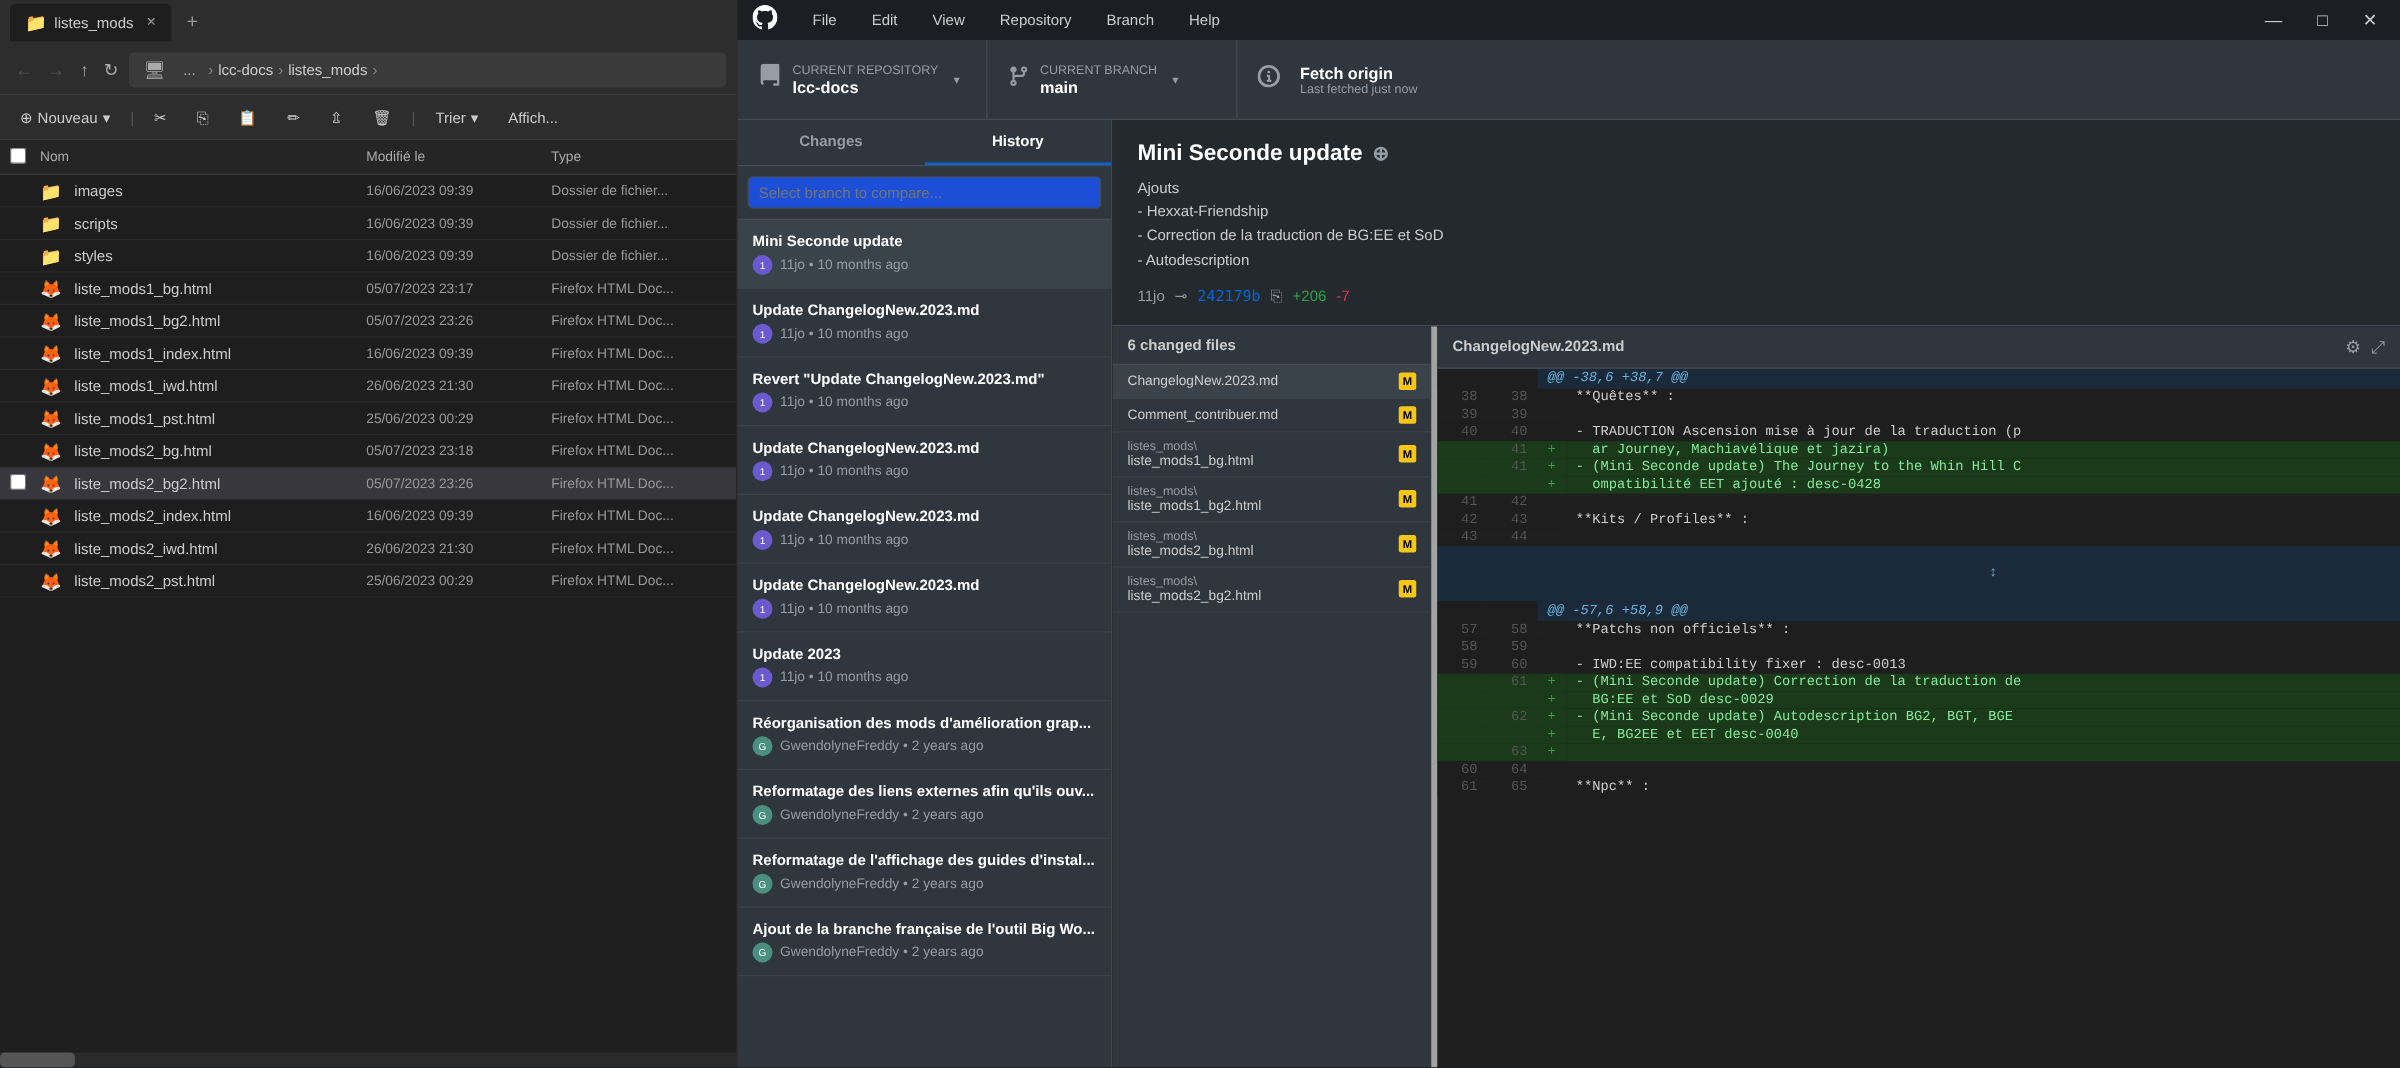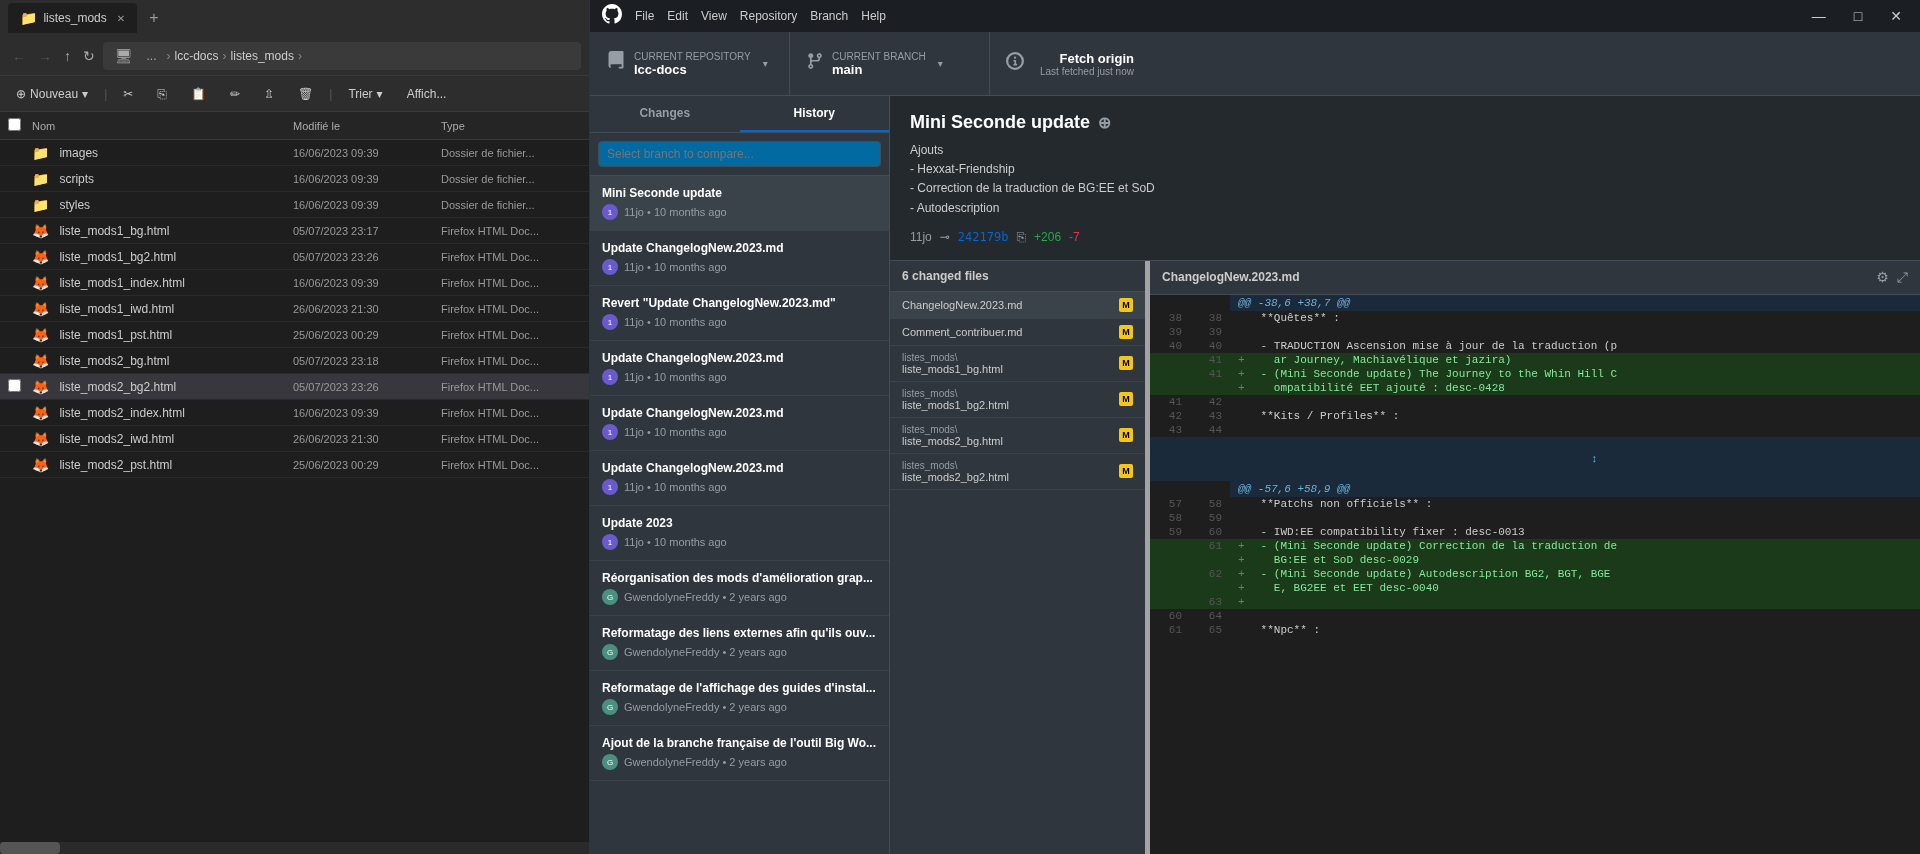--- a/index.html
+++ b/index.html
@@ -34,45 +34,45 @@
     .file-icon { font-size: 14px; margin-right: 2px; }
     .file-name { flex: 2; min-width: 120px; color: #ccc; white-space: nowrap; overflow: hidden; text-overflow: ellipsis; }
     .file-date { width: 140px; color: #999; font-size: 11px; }
     .file-type { width: 140px; color: #999; font-size: 11px; white-space: nowrap; overflow: hidden; text-overflow: ellipsis; }
     .scrollbar-h { height: 12px; background: #2a2a2a; }
     .scrollbar-thumb { height: 12px; background: #555; border-radius: 4px; width: 60px; }
 
     
     .github-desktop { flex: 1; display: flex; flex-direction: column; background: #24292e; }
     .gh-titlebar { height: 32px; background: #1b1f23; display: flex; align-items: center; padding: 0 12px; gap: 16px; -webkit-app-region: drag; justify-content: space-between; }
-    .gh-menu { display: flex; align-items: center; gap: 13px; }
+    .gh-menu { display: flex; align-items: center; gap: 28px; }
     .gh-logo { color: #fff; font-size: 18px; }
     .gh-menu-item { color: #ccc; font-size: 12px; cursor: pointer; padding: 4px 0; }
     .gh-window-controls { display: flex; gap: 16px; }
     .wc-btn { color: #ccc; font-size: 14px; cursor: pointer; padding: 2px 6px; }
     .gh-toolbar { height: 64px; background: #2f363d; display: flex; align-items: center; border-bottom: 1px solid #444d56; }
     .gh-toolbar-section { display: flex; align-items: center; padding: 0 16px; height: 100%; gap: 8px; border-right: 1px solid #444d56; cursor: pointer; }
-    .gh-toolbar-section:last-child { border-right: none; text-align: right; }
+    .gh-toolbar-section:last-child { border-right: none; }
     .gh-section-icon { color: #959da5; font-size: 20px; }
     .gh-section-label { color: #959da5; font-size: 10px; text-transform: uppercase; }
     .gh-section-value { color: #fff; font-size: 13px; font-weight: 600; }
     .gh-section-arrow { color: #959da5; font-size: 10px; margin-left: 4px; }
     .gh-section-content { display: flex; flex-direction: column; }
     .gh-fetch-icon { color: #959da5; font-size: 18px; margin-right: 8px; cursor: pointer; }
     .gh-fetch-label { color: #fff; font-size: 13px; font-weight: 600; }
     .gh-fetch-sub { color: #959da5; font-size: 10px; }
 
     
     .gh-main { flex: 1; display: flex; height: calc(854px - 32px - 64px); }
     .gh-left-panel { width: 300px; background: #2f363d; border-right: 1px solid #444d56; display: flex; flex-direction: column; }
     .gh-tabs { display: flex; border-bottom: 1px solid #444d56; }
     .gh-tab { flex: 1; text-align: center; padding: 10px; font-size: 12px; color: #959da5; cursor: pointer; border-bottom: 2px solid transparent; font-weight: bold; }
     .gh-tab.active { color: #fff; border-bottom: 2px solid #0366d6; }
     .gh-branch-compare { padding: 8px; border-bottom: 1px solid #444d56; }
-    .gh-branch-compare input { width: 100%; background: #0369a1; border: 1px solid #444d56; border-radius: 4px; padding: 5px 8px; color: #ccc; font-size: 12px; }
+    .gh-branch-compare input { width: 100%; background: #1d4ed8; border: 1px solid #444d56; border-radius: 4px; padding: 5px 8px; color: #ccc; font-size: 12px; }
     .commit-list { flex: 1; overflow-y: auto; }
     .commit-item { padding: 10px 12px; border-bottom: 1px solid #3a424a; cursor: pointer; }
     .commit-title { color: #fff; font-size: 12px; font-weight: 600; margin-bottom: 4px; }
     .commit-meta { display: flex; align-items: center; gap: 6px; }
     .commit-avatar { width: 16px; height: 16px; border-radius: 50%; background: #444; display: flex; align-items: center; justify-content: center; font-size: 8px; color: #fff; overflow: hidden; }
     .commit-meta-text { color: #959da5; font-size: 11px; }
 
     
     .gh-right-panel { flex: 1; display: flex; flex-direction: column; background: #1e1e1e; min-width: 0; }
     .commit-header { padding: 16px 20px; background: #24292e; border-bottom: 1px solid #444d56; }

